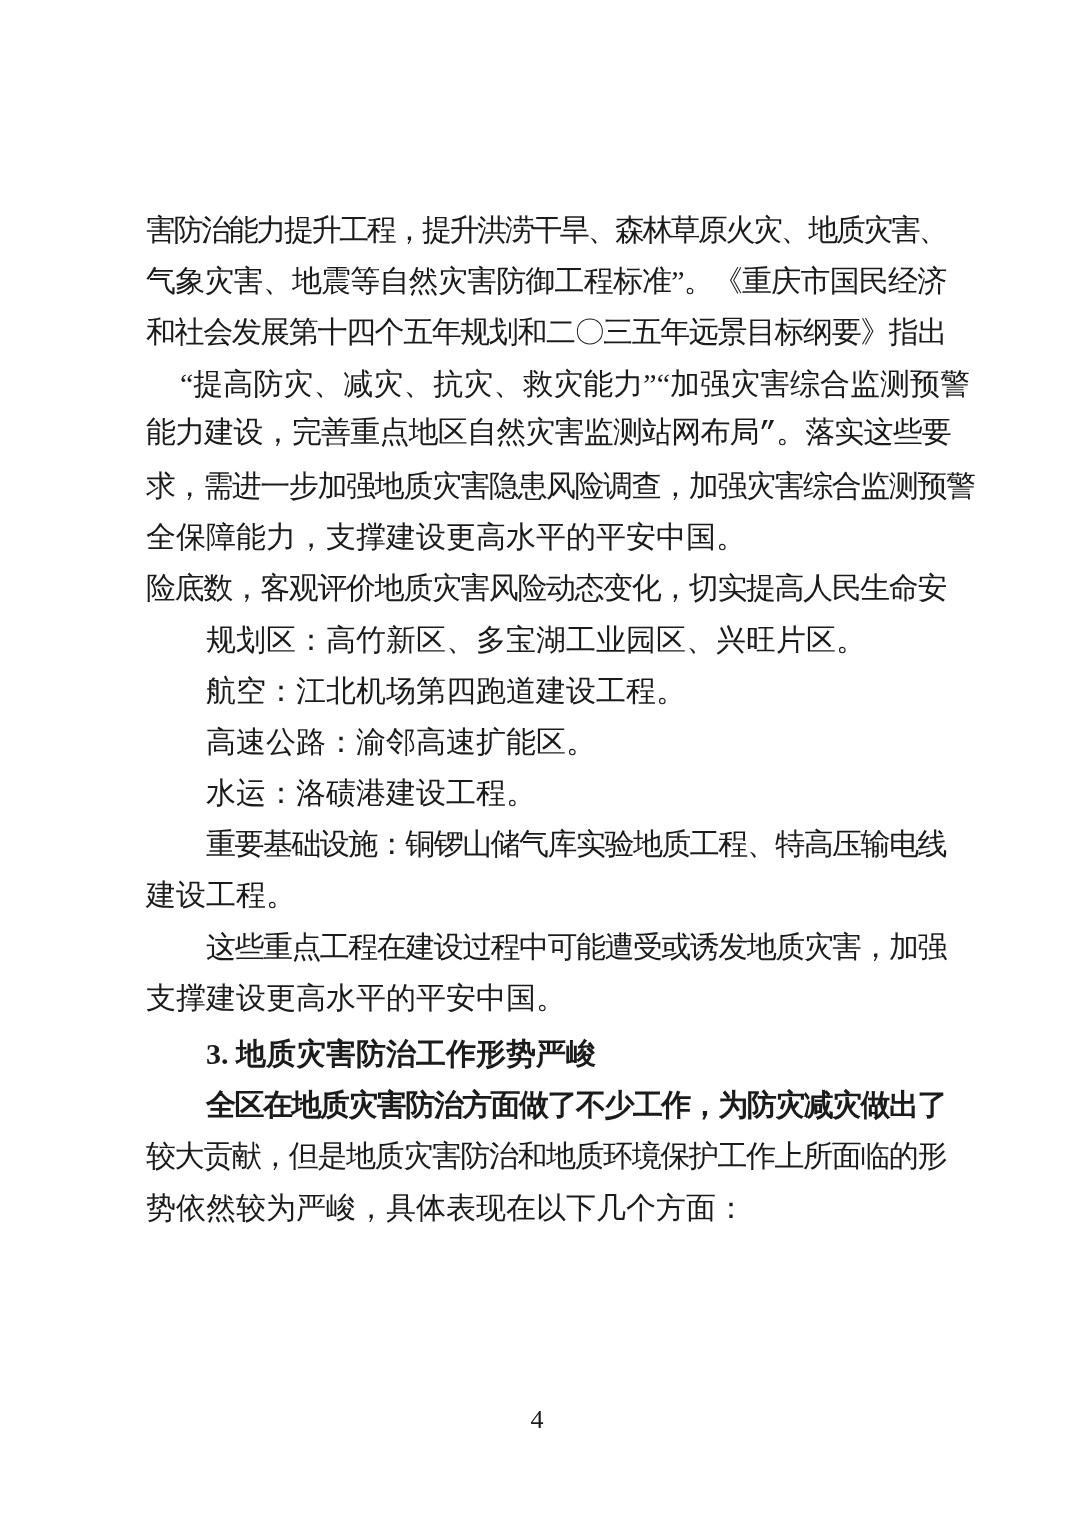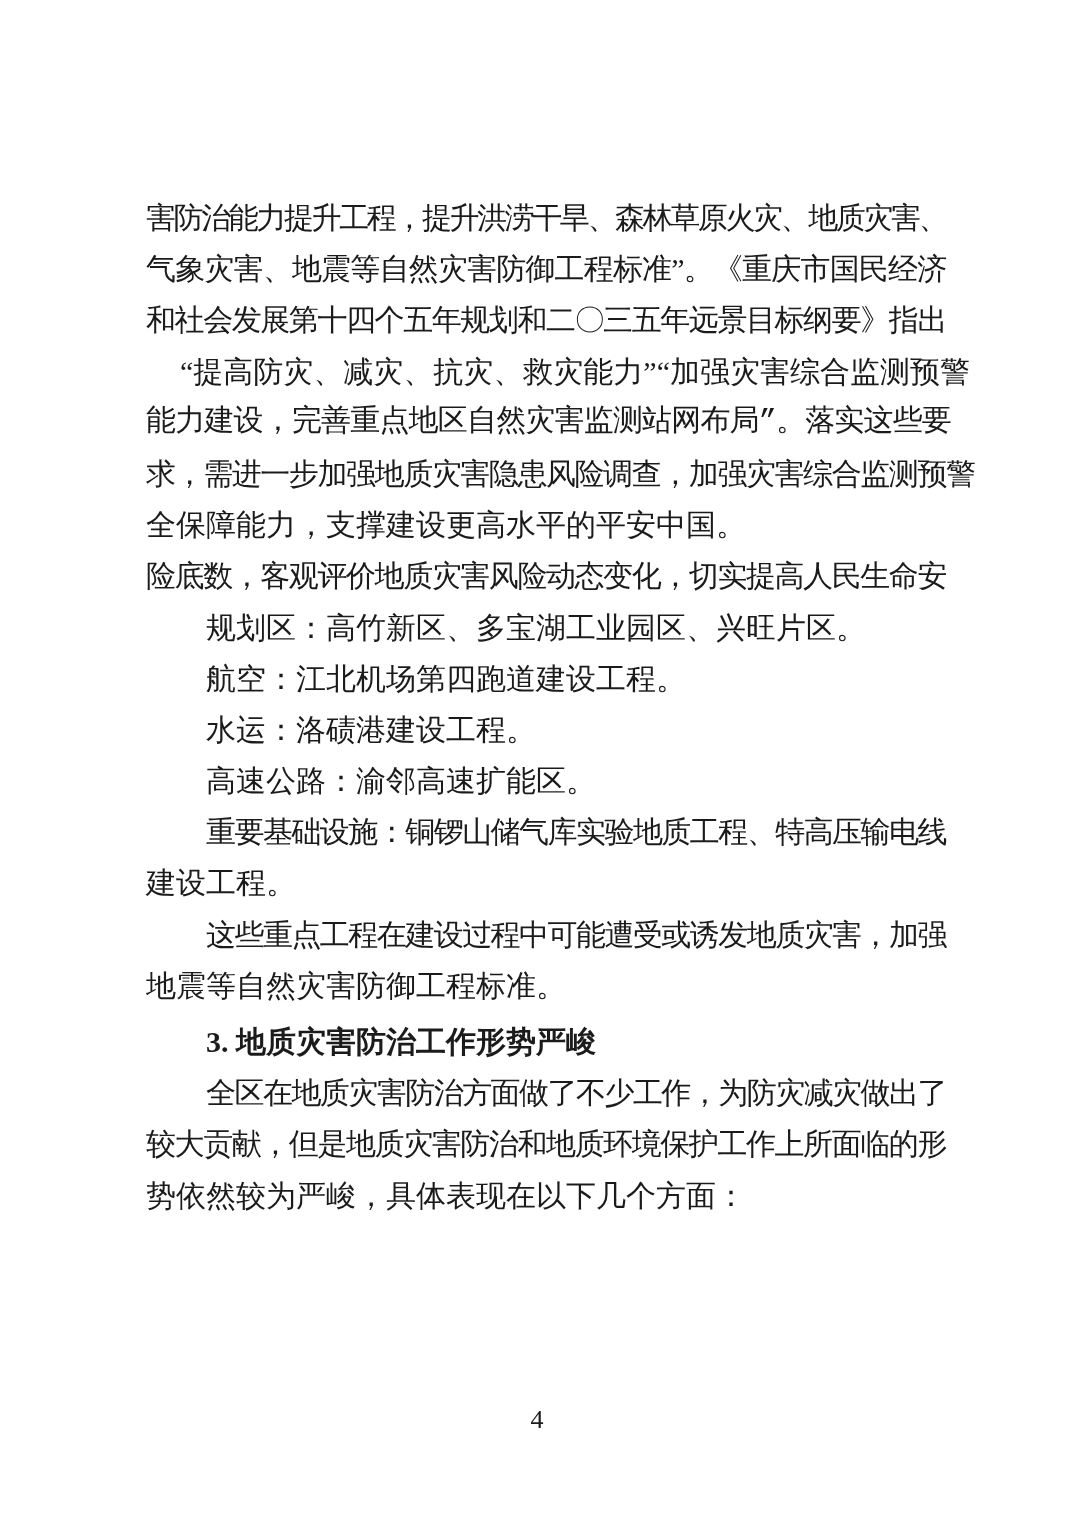--- a/index.html
+++ b/index.html
@@ -12,21 +12,21 @@
     width: 1074px;
     height: 1520px;
     background: #ffffff;
     font-family: "Liberation Serif", "DejaVu Serif", serif;
     color: #1b1b1b;
     overflow: hidden;
   }
   .text-block {
     position: absolute;
     left: 146px;
-    top: 192px;
+    top: 204px;
     width: 800px;
   }
   .line {
     font-size: 30px;
     line-height: 51.2px;
     height: 51.2px;
     white-space: nowrap;
     letter-spacing: 0;
   }
   .line.indent {
@@ -55,25 +55,25 @@
       <div class="line" style="letter-spacing: -2.41px;">害防治能力提升工程，提升洪涝干旱、森林草原火灾、地质灾害、</div>
       <div class="line" style="letter-spacing: -0.82px;">气象灾害、地震等自然灾害防御工程标准”。《重庆市国民经济</div>
       <div class="line" style="letter-spacing: -1.43px;">和社会发展第十四个五年规划和二〇三五年远景目标纲要》指出</div>
       <div class="line" style="letter-spacing: 0px; margin-left: 34px;">“提高防灾、减灾、抗灾、救灾能力”“加强灾害综合监测预警</div>
       <div class="line" style="letter-spacing: -0.82px; font-family: Liberation Mono, monospace;">能力建设，完善重点地区自然灾害监测站网布局”。落实这些要</div>
       <div class="line" style="letter-spacing: -1.43px;">求，需进一步加强地质灾害隐患风险调查，加强灾害综合监测预警</div>
       <div class="line">全保障能力，支撑建设更高水平的平安中国。</div>
       <div class="line" style="letter-spacing: -1.43px;">险底数，客观评价地质灾害风险动态变化，切实提高人民生命安</div>
       <div class="line indent">规划区：高竹新区、多宝湖工业园区、兴旺片区。</div>
       <div class="line indent">航空：江北机场第四跑道建设工程。</div>
+      <div class="line indent">高速公路：渝邻高速扩能区。</div>
       <div class="line indent">水运：洛碛港建设工程。</div>
-      <div class="line indent">高速公路：渝邻高速扩能区。</div>
       <div class="line indent" style="letter-spacing: -1.54px;">重要基础设施：铜锣山储气库实验地质工程、特高压输电线</div>
       <div class="line">建设工程。</div>
       <div class="line indent" style="letter-spacing: -1.54px;">这些重点工程在建设过程中可能遭受或诱发地质灾害，加强</div>
-      <div class="line">地震等自然灾害防御工程标准。</div>
+      <div class="line">支撑建设更高水平的平安中国。</div>
       <div class="line heading indent">3. 地质灾害防治工作形势严峻</div>
-      <div class="line indent" style="letter-spacing: -1.54px;">全区在地质灾害防治方面做了不少工作，为防灾减灾做出了</div>
+      <div class="line indent" style="letter-spacing: -1.54px; font-weight: bold;">全区在地质灾害防治方面做了不少工作，为防灾减灾做出了</div>
       <div class="line" style="letter-spacing: -1.43px;">较大贡献，但是地质灾害防治和地质环境保护工作上所面临的形</div>
       <div class="line">势依然较为严峻，具体表现在以下几个方面：</div>
     </div>
   <div class="page-number">4</div>
 </div>
 
 </body></html>

